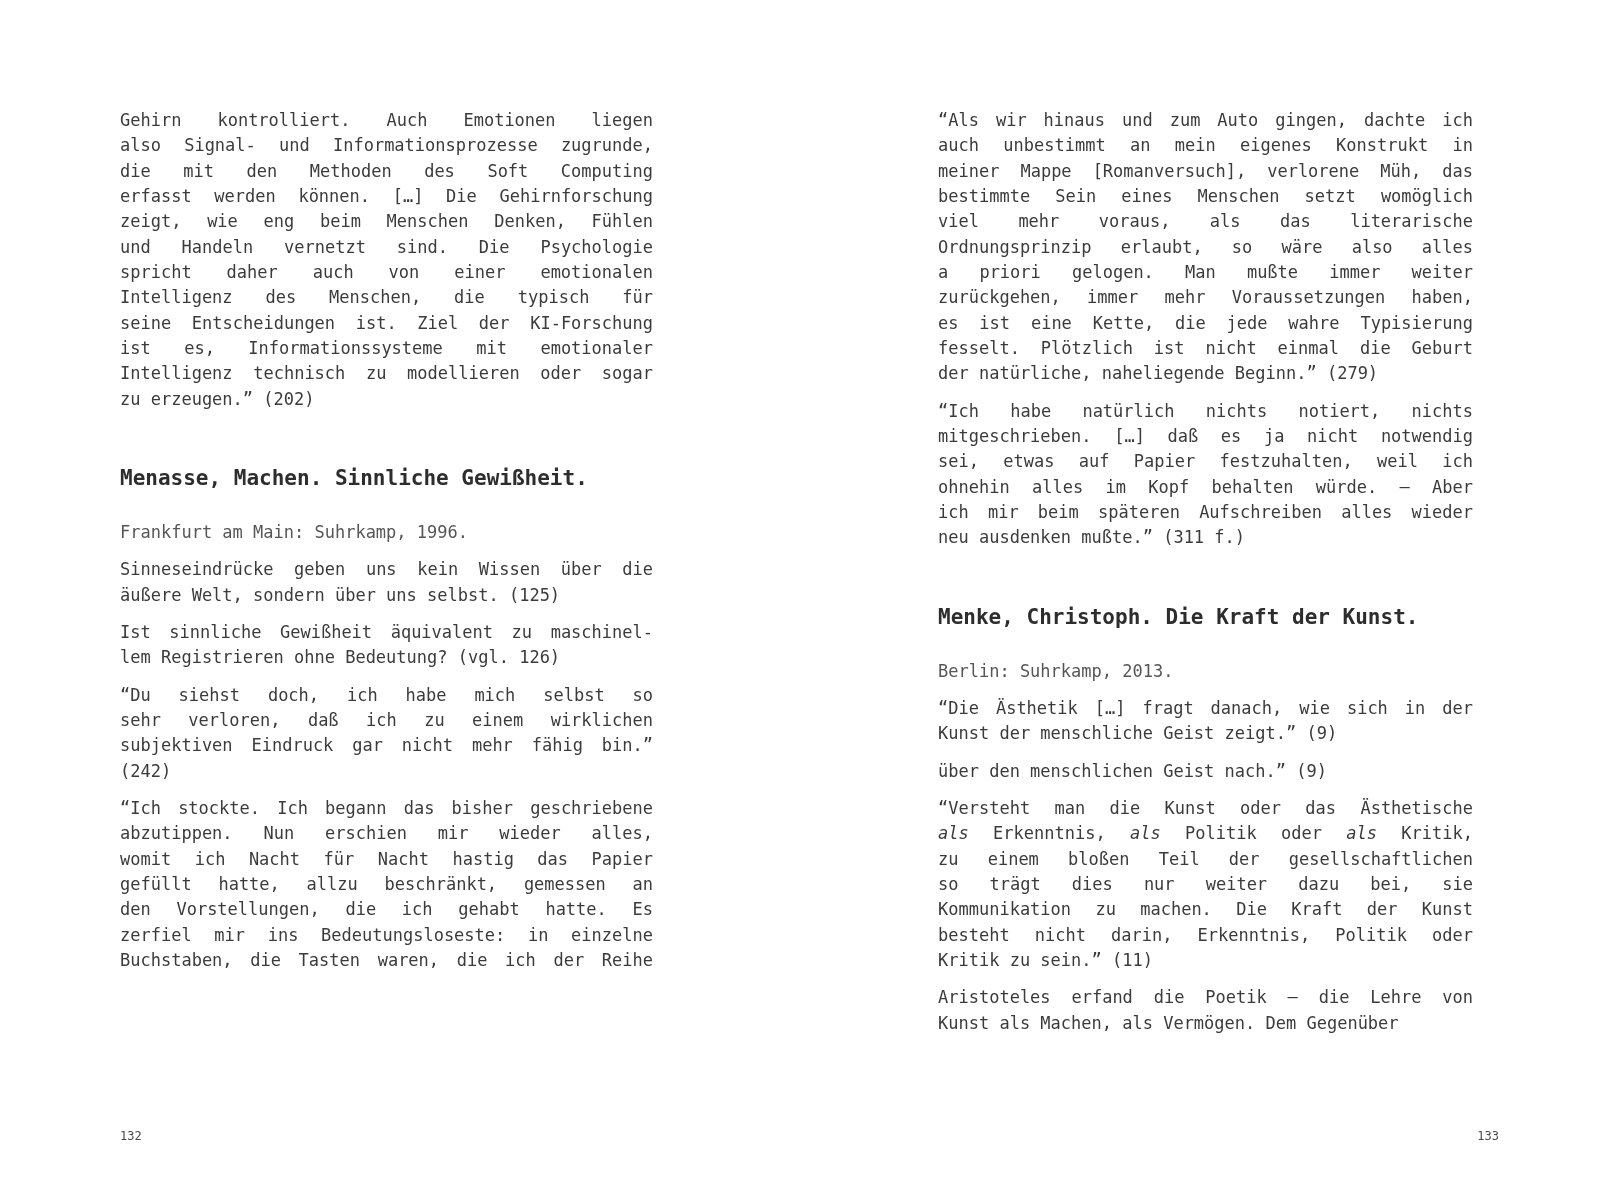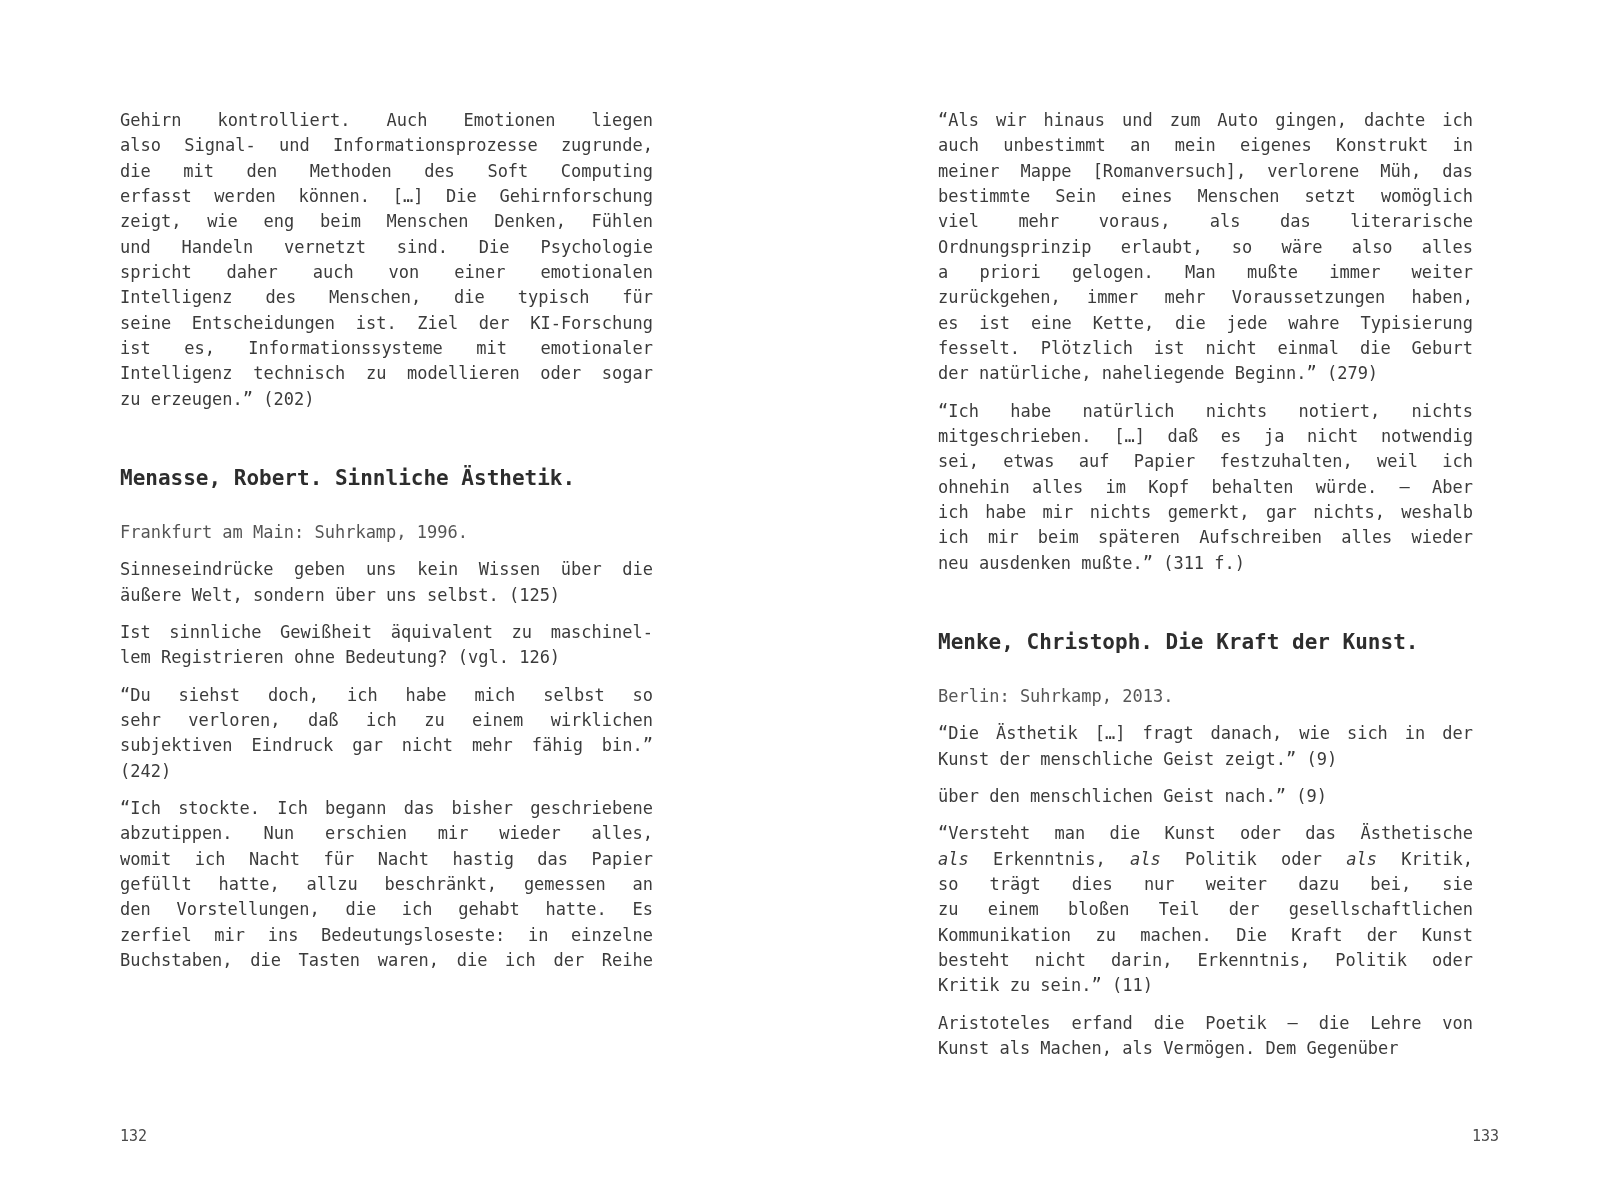--- a/index.html
+++ b/index.html
@@ -43,21 +43,21 @@
   }
   .source-line {
     font-size: 17px;
     line-height: 25.33px;
     color: #565656;
     margin: 0 0 12px 0;
   }
   .pagenum {
     position: absolute;
     top: 1126px;
-    font-size: 15px;
+    font-size: 12px;
     line-height: 20px;
     color: #4a4a4a;
   }
   .pagenum-left  { left: 120px; }
   .pagenum-right { left: 964px; width: 535px; text-align: right; }
   i { font-style: italic; }
 </style>
 </head>
 <body>
 
@@ -69,21 +69,21 @@
       <div class="ln j">erfasst werden können. […] Die Gehirnforschung</div>
       <div class="ln j">zeigt, wie eng beim Menschen Denken, Fühlen</div>
       <div class="ln j">und Handeln vernetzt sind. Die Psychologie</div>
       <div class="ln j">spricht daher auch von einer emotionalen</div>
       <div class="ln j">Intelligenz des Menschen, die typisch für</div>
       <div class="ln j">seine Entscheidungen ist. Ziel der KI-Forschung</div>
       <div class="ln j">ist es, Informationssysteme mit emotionaler</div>
       <div class="ln j">Intelligenz technisch zu modellieren oder sogar</div>
       <div class="ln">zu erzeugen.” (202)</div>
     </div>
-    <h2 class="entry-heading">Menasse, Robert. Sinnliche Ästhetik.</h2>
+    <h2 class="entry-heading">Menasse, Machen. Sinnliche Gewißheit.</h2>
     <div class="source-line">Frankfurt am Main: Suhrkamp, 1996.</div>
     <div class="para">
       <div class="ln j">Sinneseindrücke geben uns kein Wissen über die</div>
       <div class="ln">äußere Welt, sondern über uns selbst. (125)</div>
     </div>
     <div class="para">
       <div class="ln j">Ist sinnliche Gewißheit äquivalent zu maschinel-</div>
       <div class="ln">lem Registrieren ohne Bedeutung? (vgl. 126)</div>
     </div>
     <div class="para">
@@ -115,38 +115,37 @@
       <div class="ln j">zurückgehen, immer mehr Voraussetzungen haben,</div>
       <div class="ln j">es ist eine Kette, die jede wahre Typisierung</div>
       <div class="ln j">fesselt. Plötzlich ist nicht einmal die Geburt</div>
       <div class="ln">der natürliche, naheliegende Beginn.” (279)</div>
     </div>
     <div class="para">
       <div class="ln j">“Ich habe natürlich nichts notiert, nichts</div>
       <div class="ln j">mitgeschrieben. […] daß es ja nicht notwendig</div>
       <div class="ln j">sei, etwas auf Papier festzuhalten, weil ich</div>
       <div class="ln j">ohnehin alles im Kopf behalten würde. – Aber</div>
-      <div class="ln j">ich habe mir nichts gemerkt, gar nichts, weshalb</div>
       <div class="ln j">ich mir beim späteren Aufschreiben alles wieder</div>
       <div class="ln">neu ausdenken mußte.” (311 f.)</div>
     </div>
     <h2 class="entry-heading">Menke, Christoph. Die Kraft der Kunst.</h2>
     <div class="source-line">Berlin: Suhrkamp, 2013.</div>
     <div class="para">
       <div class="ln j">“Die Ästhetik […] fragt danach, wie sich in der</div>
       <div class="ln">Kunst der menschliche Geist zeigt.” (9)</div>
     </div>
     <div class="para">
       <div class="ln">über den menschlichen Geist nach.” (9)</div>
     </div>
     <div class="para">
       <div class="ln j">“Versteht man die Kunst oder das Ästhetische</div>
       <div class="ln j"><i>als</i> Erkenntnis, <i>als</i> Politik oder <i>als</i> Kritik,</div>
+      <div class="ln j">zu einem bloßen Teil der gesellschaftlichen</div>
       <div class="ln j">so trägt dies nur weiter dazu bei, sie</div>
-      <div class="ln j">zu einem bloßen Teil der gesellschaftlichen</div>
       <div class="ln j">Kommunikation zu machen. Die Kraft der Kunst</div>
       <div class="ln j">besteht nicht darin, Erkenntnis, Politik oder</div>
       <div class="ln">Kritik zu sein.” (11)</div>
     </div>
     <div class="para">
       <div class="ln j">Aristoteles erfand die Poetik – die Lehre von</div>
       <div class="ln">Kunst als Machen, als Vermögen. Dem Gegenüber</div>
     </div>
   </div>
 

